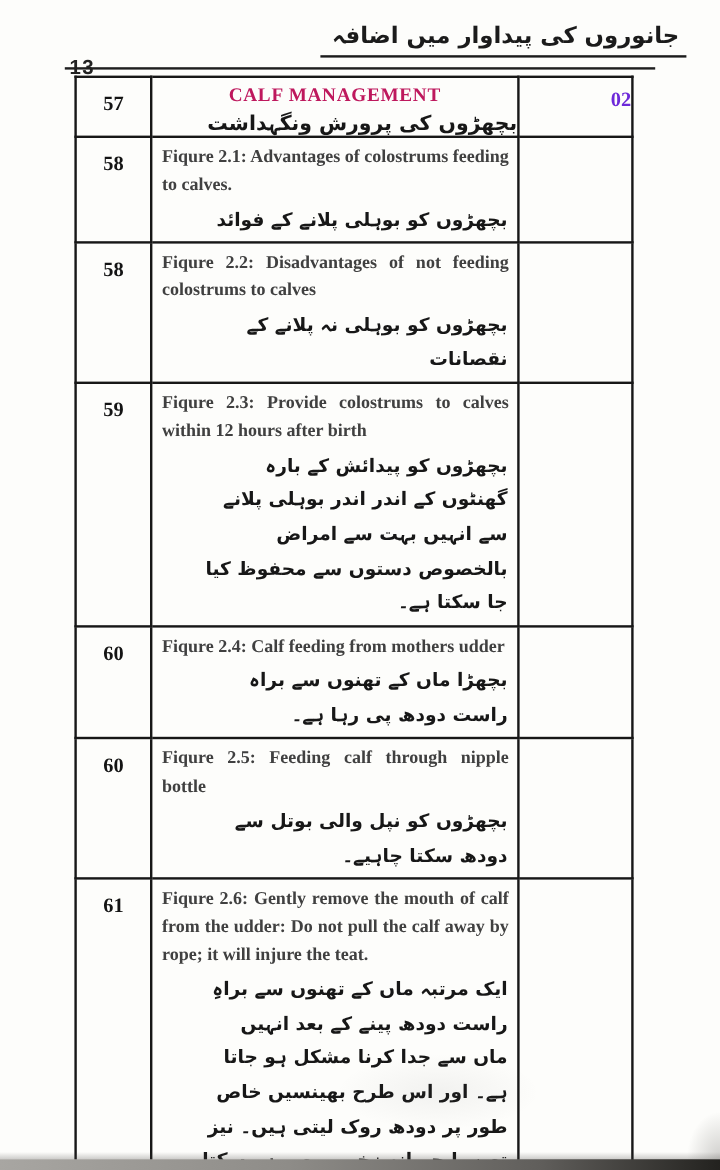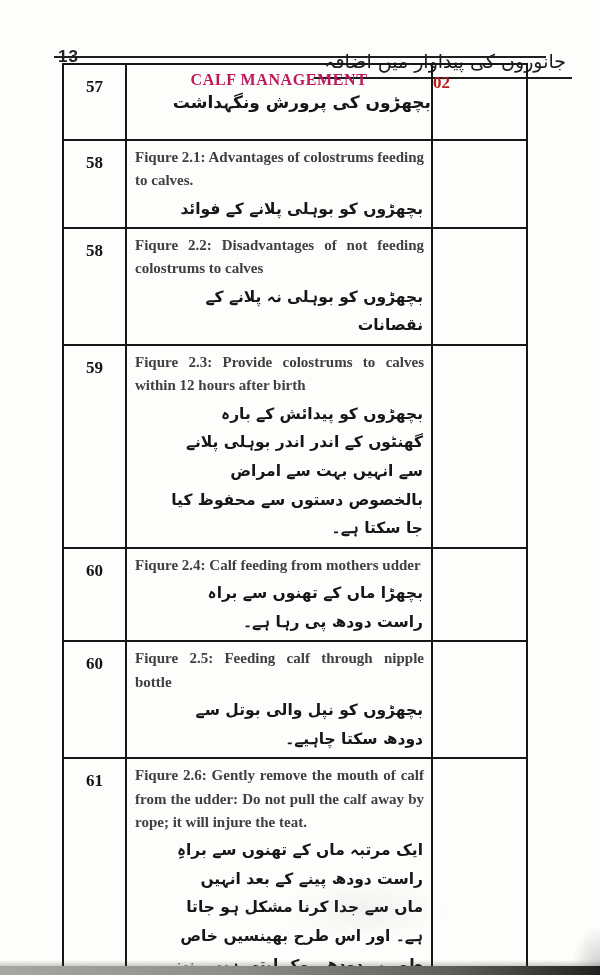--- a/index.html
+++ b/index.html
@@ -16,58 +16,58 @@
   }
   .page-number{
     position:absolute;left:58px;top:47px;
     font-family:"Liberation Sans", sans-serif;
     font-weight:bold;font-size:17px;letter-spacing:1px;color:#222;
   }
   .header-title{
     position:absolute;right:28px;top:18px;
     direction:rtl;
     font-family:"DejaVu Sans", sans-serif;
-    font-weight:normal;font-size:19px;color:#1b1b1b;
+    font-weight:bold;font-size:19px;color:#1b1b1b;
     border-bottom:2.5px solid #1b1b1b;
     padding:0 6px 5px 10px;
-    min-width:215px;text-align:center;margin-top:32px;
+    min-width:215px;text-align:center;
   }
   .page-rule{
     position:absolute;left:54px;top:56px;width:492px;height:2px;
     background:#1f1f1f;
   }
   table.toc{
     position:absolute;left:62px;top:63px;
     border-collapse:collapse;table-layout:fixed;
     width:464px;
   }
   table.toc td{
     border:2px solid #171717;
     vertical-align:top;
     padding:0;
     overflow:hidden;
   }
   col.c1{width:63px;}
   col.c2{width:306px;}
   col.c3{width:95px;}
-  tr.r0{height:76px;}
+  tr.r0{height:49px;}
   tr.r1{height:87px;}
   tr.r2{height:82px;}
   tr.r3{height:148px;border-radius:13px;}
   tr.r4{height:86px;}
   tr.r5{height:85px;}
   tr.r6{height:211px;}
   .num{
     text-align:center;font-weight:bold;font-size:17px;
     padding-top:12px;color:#141414;
     font-family:"Liberation Serif", serif;
   }
   .num-right{
-    text-align:left;font-weight:bold;font-size:17px;
-    padding-top:8px;color:#b91c1c;
+    text-align:right;font-weight:bold;font-size:17px;
+    padding-top:8px;color:#6d28d9;
   }
   .en{
     direction:ltr;
     font-weight:bold;font-size:15px;line-height:1.55;
     text-align:justify;
     padding:5px 7px 0 8px;
     color:#404040;
   }
   .en-center{
     font-weight:bold;font-size:16px;letter-spacing:0.6px;

